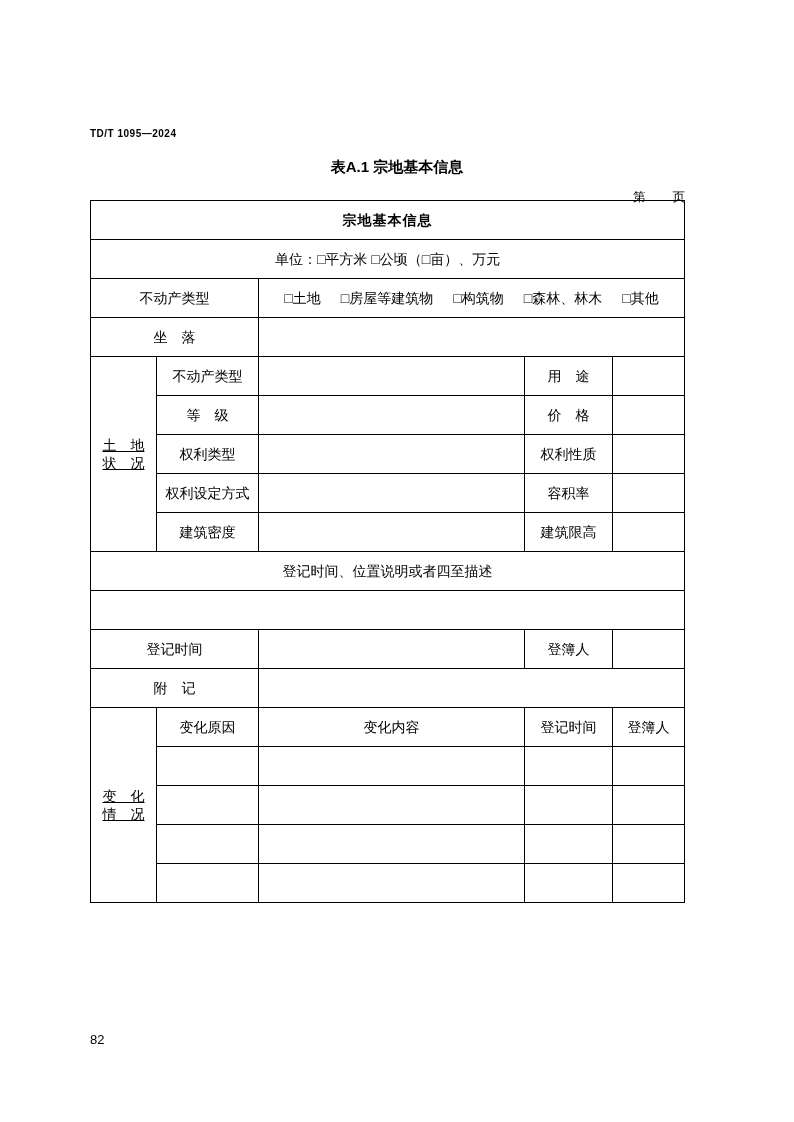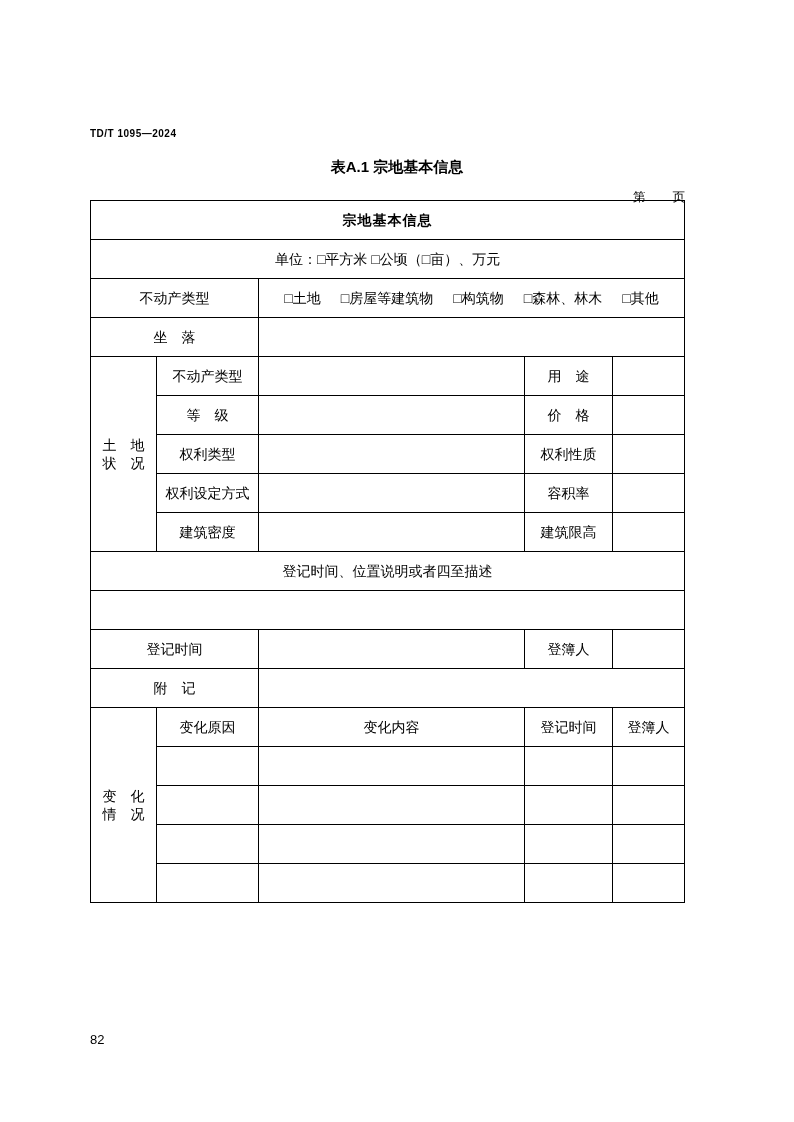--- a/index.html
+++ b/index.html
@@ -82,20 +82,21 @@
   }
   td.blank {
     background: #ffffff;
   }
   td.label {
     font-size: 12.5px;
   }
   .vlabel {
     font-size: 12.5px;
     line-height: 1.9;
+    text-decoration: underline;
   }
   .cbopt {
     display: inline-block;
     margin: 4px 10px;
     white-space: nowrap;
   }
   .opts-cell {
     text-align: center;
     font-size: 12.5px;
   }

